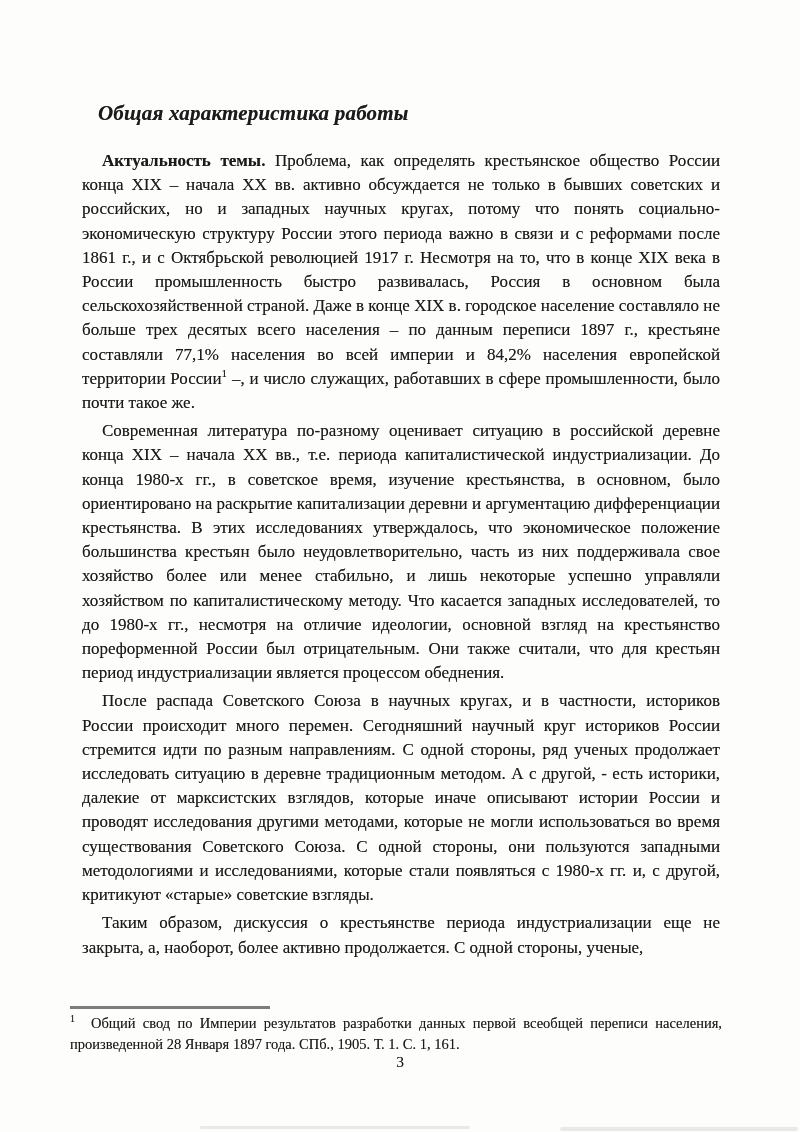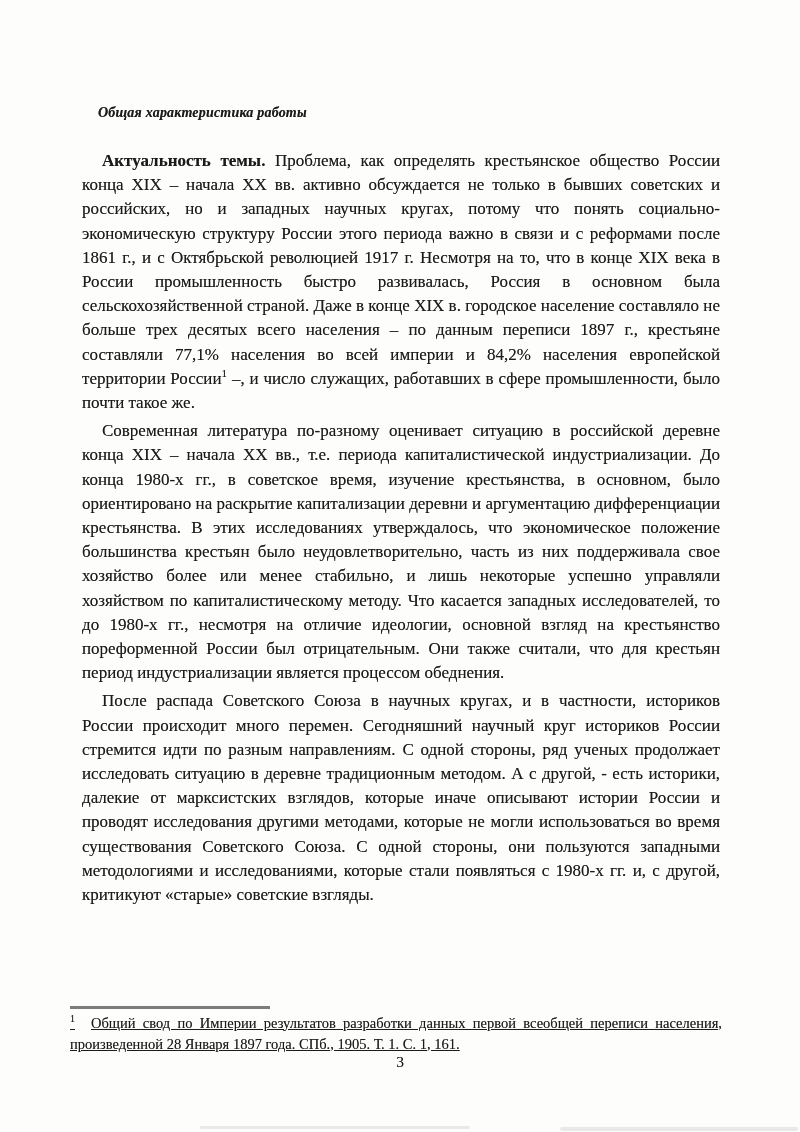--- a/index.html
+++ b/index.html
@@ -13,21 +13,21 @@
     font-family: "Liberation Serif", serif;
     color: #1b1b1b;
   }
   .text-block {
     position: absolute;
     left: 78px;
     top: 101px;
     width: 646px;
   }
   .heading {
-    font-size: 14px;
+    font-size: 21px;
     line-height: 24px;
     font-weight: bold;
     font-style: italic;
     margin: 0 0 24px 20px;
     letter-spacing: 0.2px;
     text-shadow: 0 0 0.5px rgba(0,0,0,0.55);
   }
   .para {
     margin: 4px;
     font-size: 17px;
@@ -53,21 +53,20 @@
     height: 2.5px;
     background: #7d7d7d;
     margin: 0 0 4px 0;
   }
   .footnote {
     margin: 0;
     font-size: 14.5px;
     line-height: 21px;
     text-align: justify;
     text-shadow: 0 0 0.4px rgba(0,0,0,0.45);
-    text-decoration: underline;
   }
   .footnote sup {
     font-size: 10px;
     margin-right: 16px;
     line-height: 0;
   }
   .page-number {
     position: absolute;
     top: 1053px;
     left: 0;
@@ -89,20 +88,21 @@
 
 <div class="text-block">
   <h1 class="heading">Общая характеристика работы</h1>
 
   <p class="para"><span class="lead">Актуальность темы.</span><span> Проблема, как определять крестьянское общество России конца XIX – начала XX вв. активно обсуждается не только в бывших советских и российских, но и западных научных кругах, потому что понять социально-экономическую структуру России этого периода важно в связи и с реформами после 1861 г., и с Октябрьской революцией 1917 г. Несмотря на то, что в конце XIX века в России промышленность быстро развивалась, Россия в основном была сельскохозяйственной страной. Даже в конце XIX в. городское население составляло не больше трех десятых всего населения – по данным переписи 1897 г., крестьяне составляли 77,1% населения во всей империи и 84,2% населения европейской территории России</span><sup>1</sup><span> –, и число служащих, работавших в сфере промышленности, было почти такое же.</span></p>
 
   <p class="para">Современная литература по-разному оценивает ситуацию в российской деревне конца XIX – начала XX вв., т.е. периода капиталистической индустриализации. До конца 1980-х гг., в советское время, изучение крестьянства, в основном, было ориентировано на раскрытие капитализации деревни и аргументацию дифференциации крестьянства. В этих исследованиях утверждалось, что экономическое положение большинства крестьян было неудовлетворительно, часть из них поддерживала свое хозяйство более или менее стабильно, и лишь некоторые успешно управляли хозяйством по капиталистическому методу. Что касается западных исследователей, то до 1980-х гг., несмотря на отличие идеологии, основной взгляд на крестьянство пореформенной России был отрицательным. Они также считали, что для крестьян период индустриализации является процессом обеднения.</p>
 
   <p class="para">После распада Советского Союза в научных кругах, и в частности, историков России происходит много перемен. Сегодняшний научный круг историков России стремится идти по разным направлениям. С одной стороны, ряд ученых продолжает исследовать ситуацию в деревне традиционным методом. А с другой, - есть историки, далекие от марксистских взглядов, которые иначе описывают истории России и проводят исследования другими методами, которые не могли использоваться во время существования Советского Союза. С одной стороны, они пользуются западными методологиями и исследованиями, которые стали появляться с 1980-х гг. и, с другой, критикуют «старые» советские взгляды.</p>
 
+  <p class="para">Таким образом, дискуссия о крестьянстве периода индустриализации еще не закрыта, а, наоборот, более активно продолжается. С одной стороны, ученые,</p>
 </div>
 
 <div class="footnote-area">
   <div class="footnote-rule"></div>
   <p class="footnote"><sup>1</sup><span>Общий свод по Империи результатов разработки данных первой всеобщей переписи населения, произведенной 28 Января 1897 года. СПб., 1905. Т. 1. С. 1, 161.</span></p>
 </div>
 
 <div class="page-number">3</div>
 
 <div class="scan-artifact artifact-1"></div>

